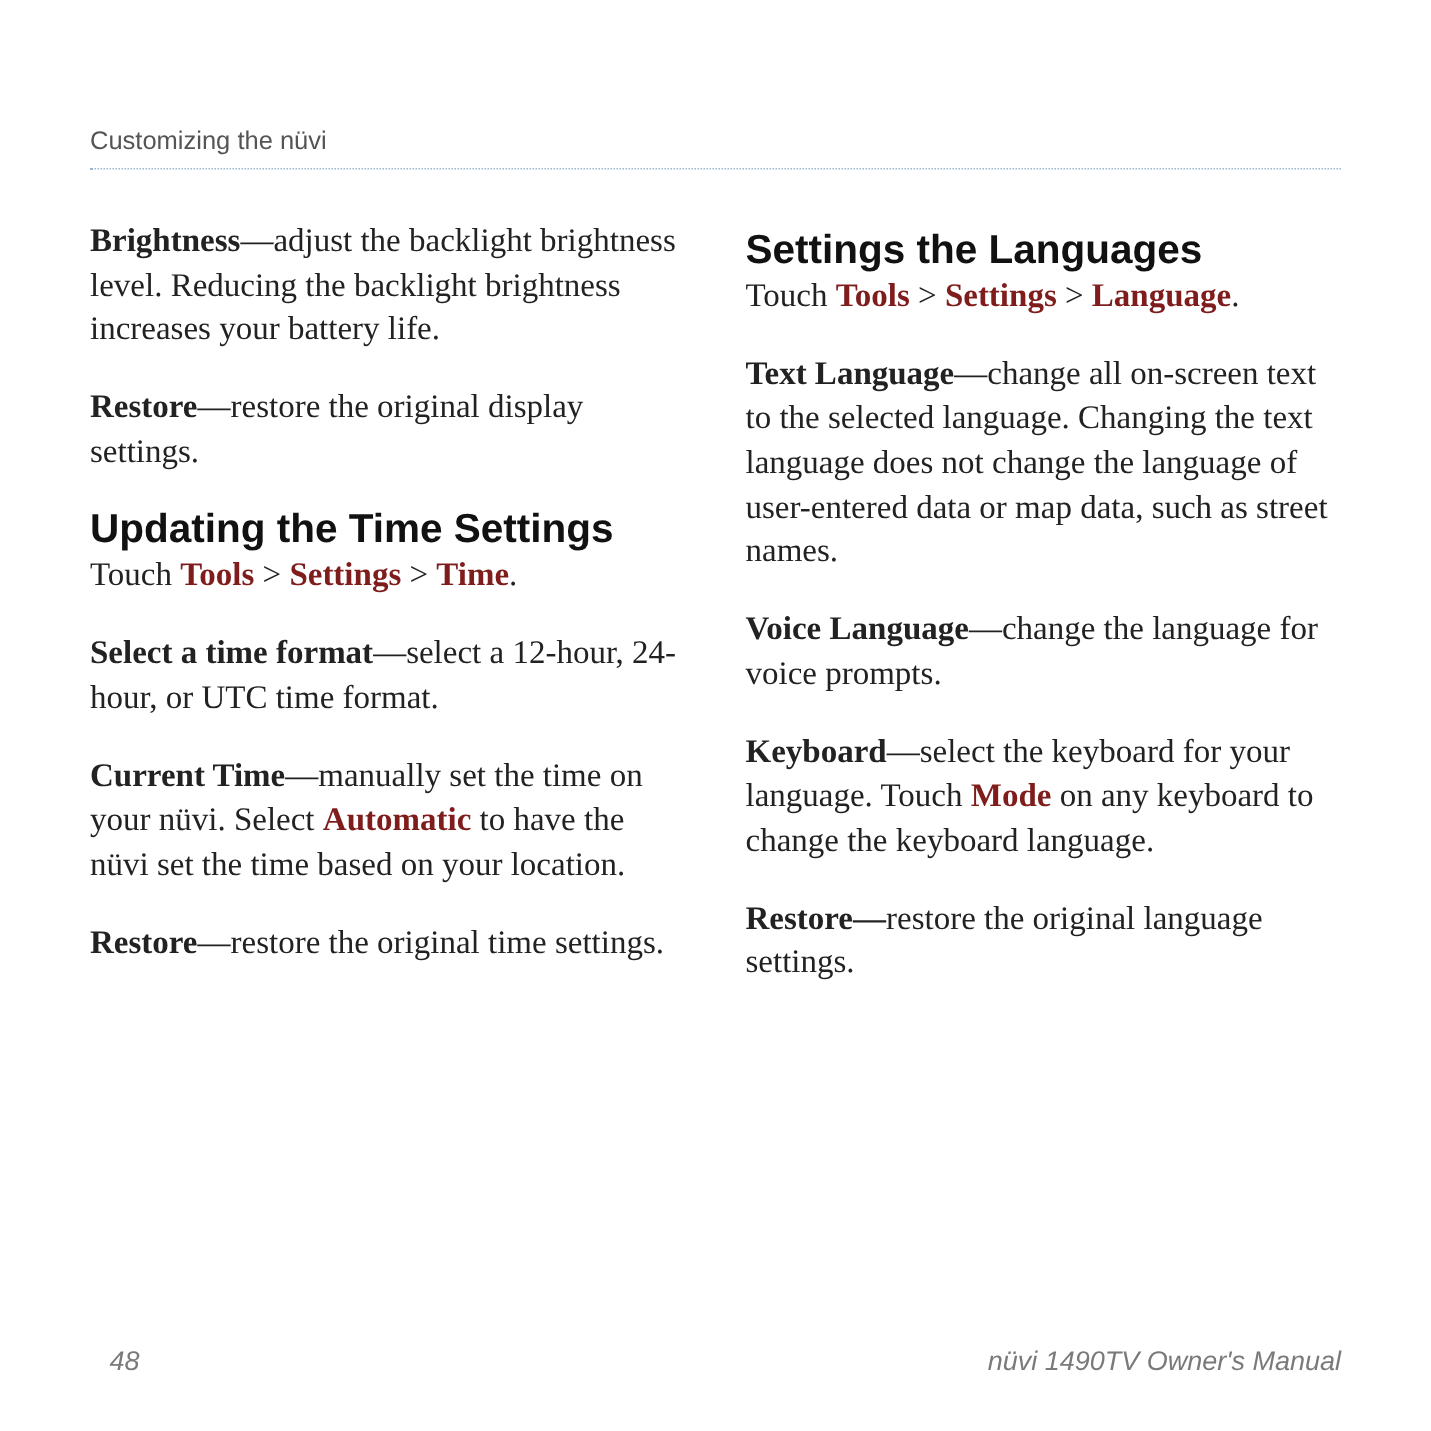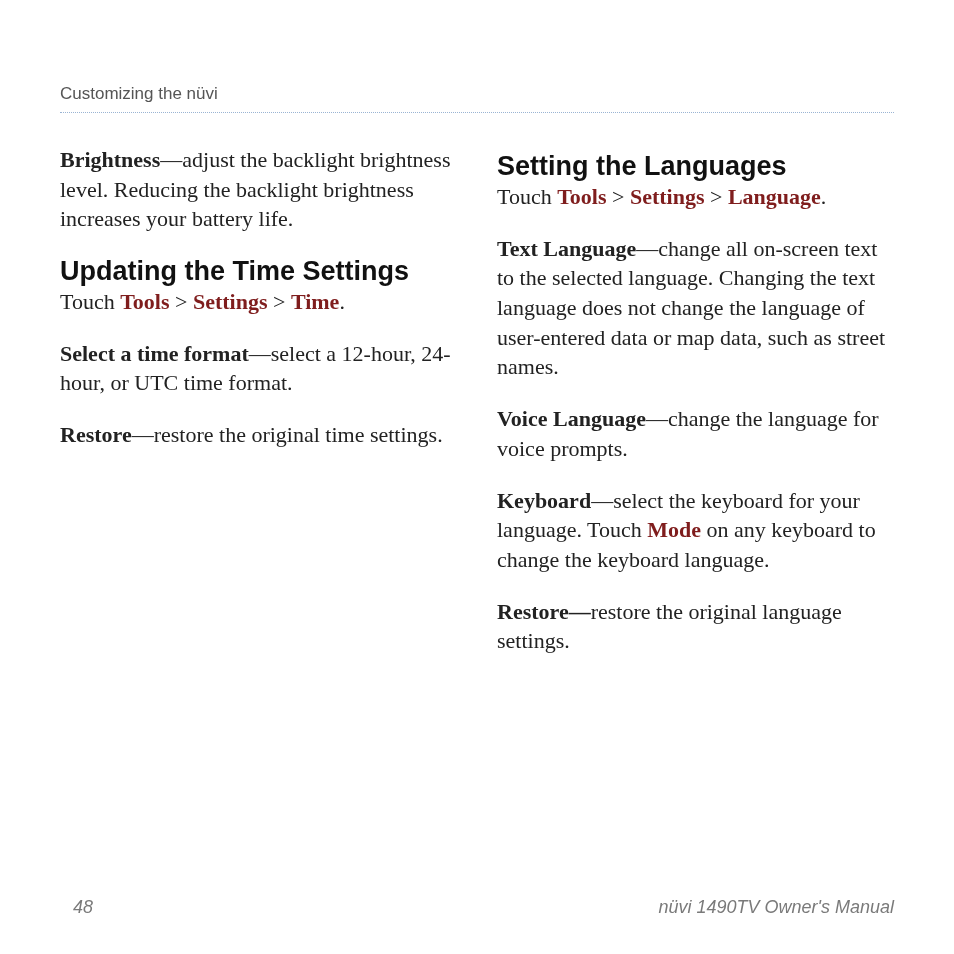--- a/index.html
+++ b/index.html
@@ -70,32 +70,34 @@
 
 <div class="header">
   <span>Customizing the nüvi</span>
 </div>
 <hr class="dotted-rule">
 
 <div class="columns">
   <div class="col">
     <p><span class="bold">Brightness</span><span>—adjust the backlight brightness level. Reducing the backlight brightness increases your battery life.</span></p>
 
+    <p><span class="bold">Restore</span><span>—restore the original display settings.</span></p>
 
     <h2>Updating the Time Settings</h2>
     <div class="navpath"><span>Touch </span><span class="blink">Tools</span><span class="sep"> &gt; </span><span class="blink">Settings</span><span class="sep"> &gt; </span><span class="blink">Time</span><span>.</span></div>
 
     <p><span class="bold">Select a time format</span><span>—select a 12-hour, 24-hour, or UTC time format.</span></p>
 
+    <p><span class="bold">Current Time</span><span>—manually set the time on your nüvi. Select </span><span class="blink">Automatic</span><span> to have the nüvi set the time based on your location.</span></p>
 
     <p><span class="bold">Restore</span><span>—restore the original time settings.</span></p>
   </div>
 
   <div class="col">
-    <h2>Setting the Languages</h2>
+    <h2>Settings the Languages</h2>
     <div class="navpath"><span>Touch </span><span class="blink">Tools</span><span class="sep"> &gt; </span><span class="blink">Settings</span><span class="sep"> &gt; </span><span class="blink">Language</span><span>.</span></div>
 
     <p><span class="bold">Text Language</span><span>—change all on-screen text to the selected language. Changing the text language does not change the language of user-entered data or map data, such as street names.</span></p>
 
     <p><span class="bold">Voice Language</span><span>—change the language for voice prompts.</span></p>
 
     <p><span class="bold">Keyboard</span><span>—select the keyboard for your language. Touch </span><span class="blink">Mode</span><span> on any keyboard to change the keyboard language.</span></p>
 
     <p><span class="bold">Restore—</span><span>restore the original language settings.</span></p>
   </div>

